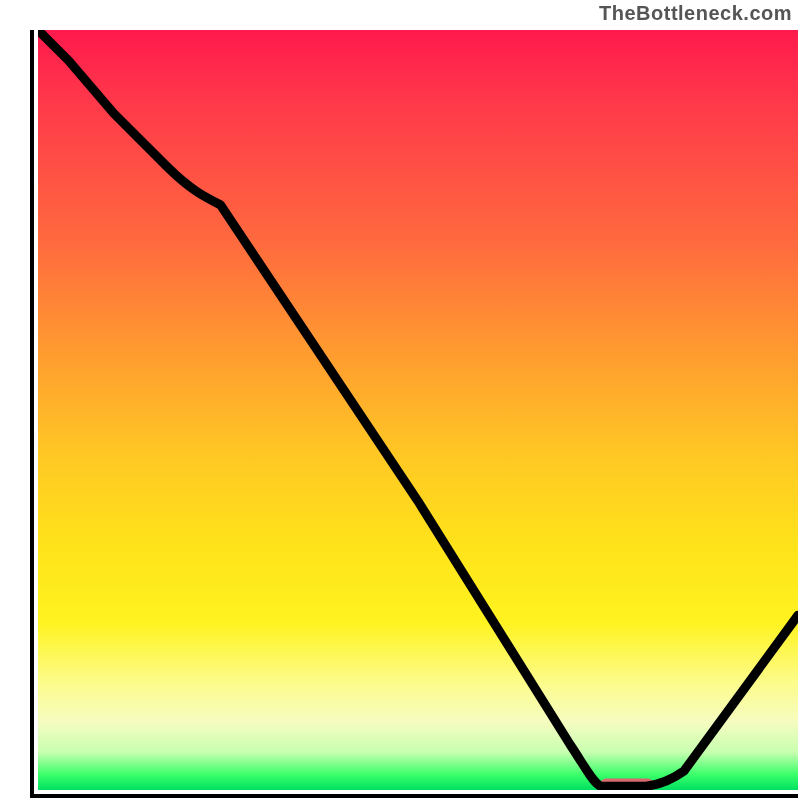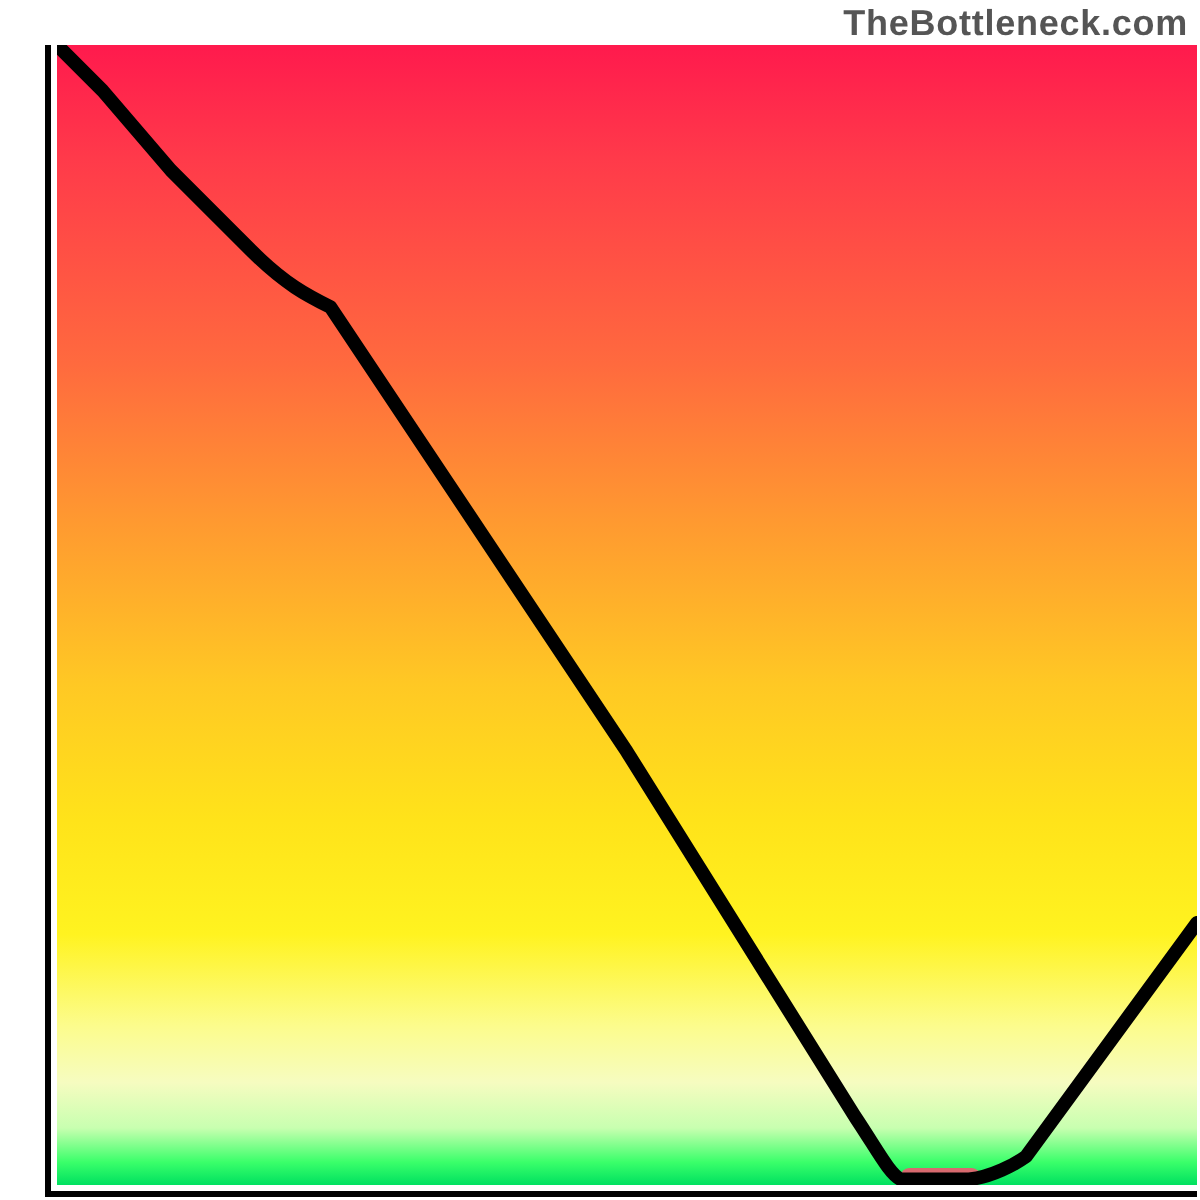--- a/index.html
+++ b/index.html
@@ -13,21 +13,21 @@
   .frame {
     position: relative;
     width: 800px;
     height: 800px;
     background: #ffffff;
   }
   .watermark {
     position: absolute;
     top: 2px;
     right: 8px;
-    font-size: 24px;
+    font-size: 20px;
     font-weight: bold;
     color: #555555;
     letter-spacing: 0.5px;
   }
   .plot-area {
     position: absolute;
     left: 30px;
     top: 30px;
     width: 768px;
     height: 768px;

